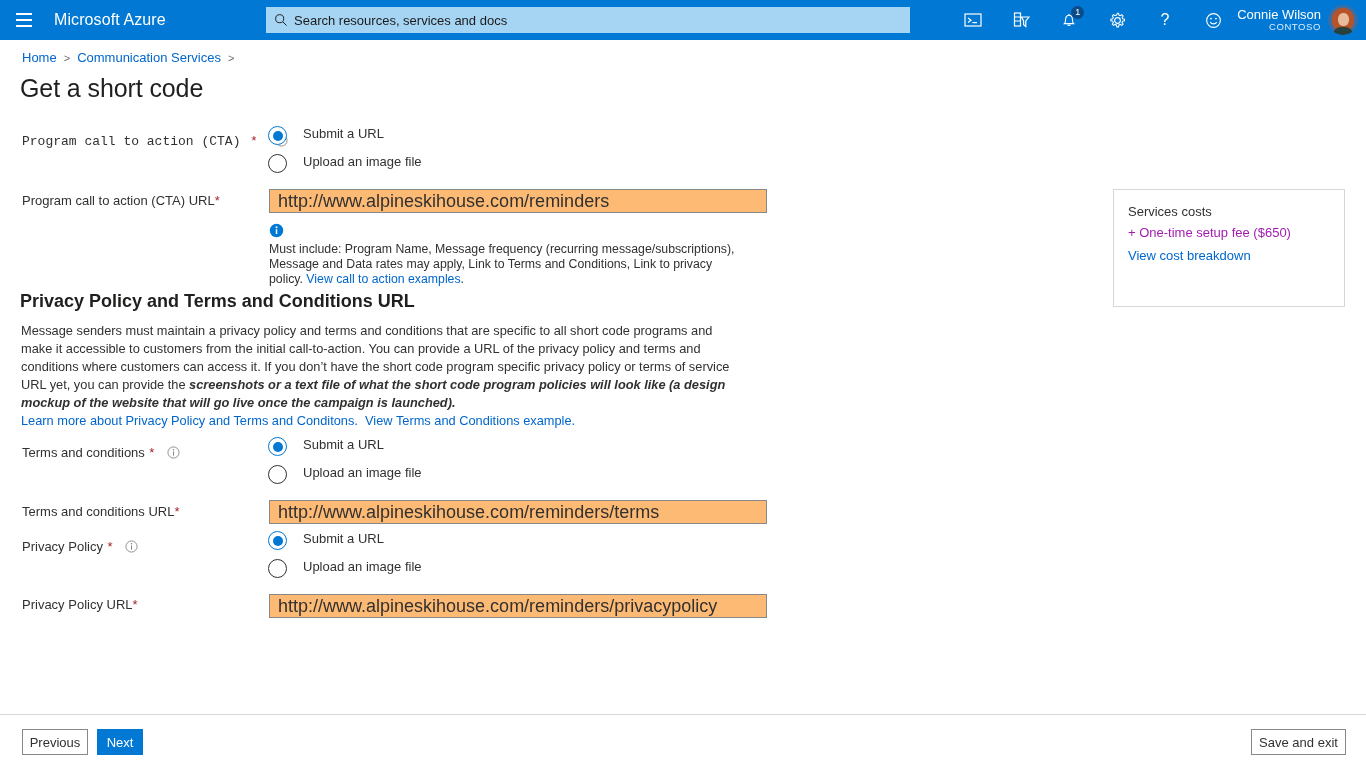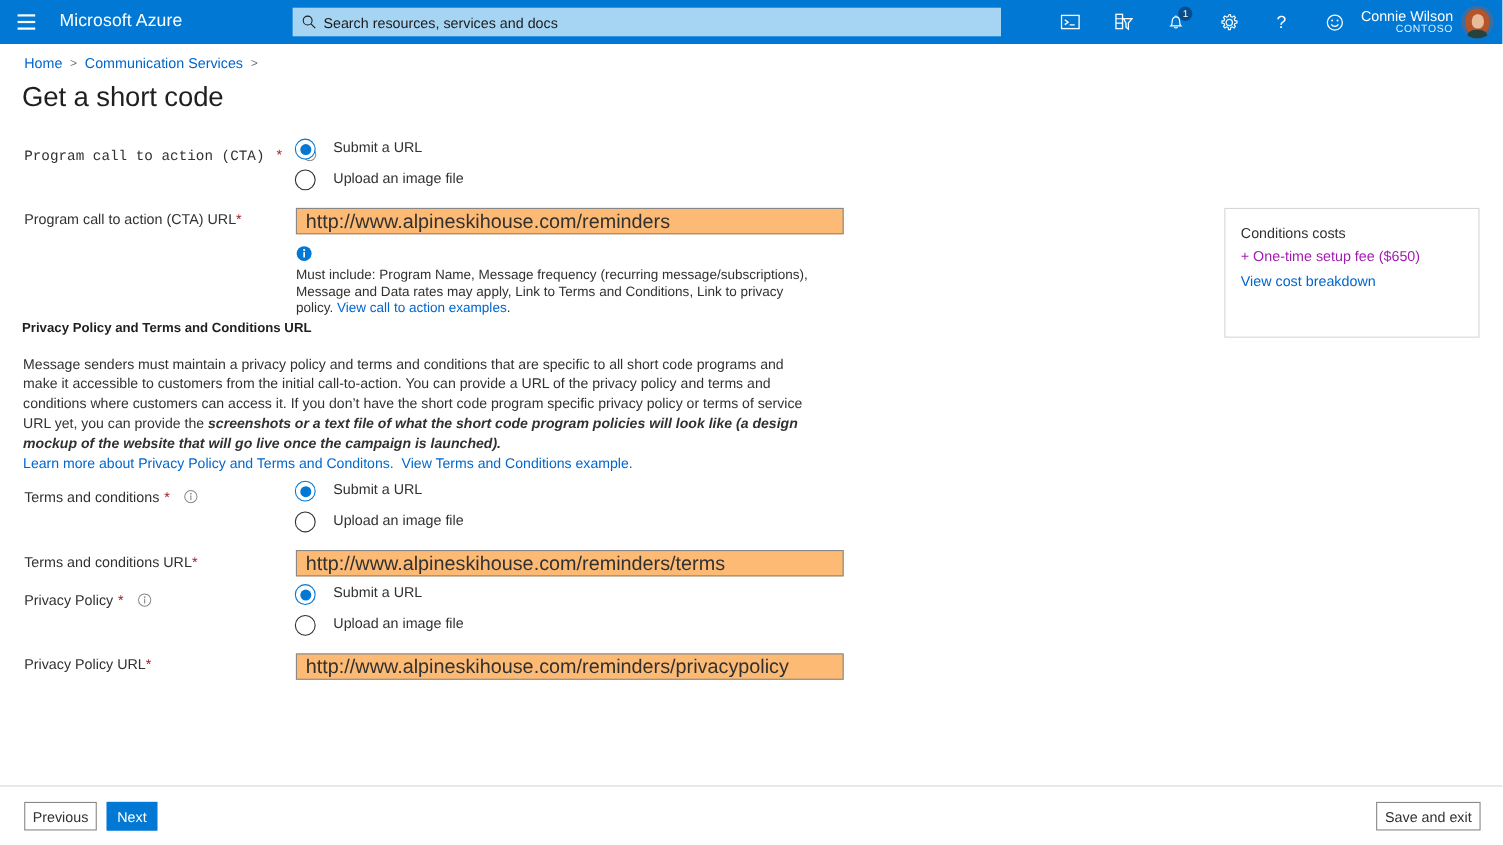--- a/index.html
+++ b/index.html
@@ -225,21 +225,21 @@
     display: flex;
     width: 475px;
   }
   .hint-ico { flex: 0 0 auto; margin-right: 8px; margin-top: 2px; }
   .hint-txt { font-size: 12.3px; color: #323130; line-height: 15px; }
   .link { color: #0066cc; cursor: pointer; }
 
   .sect-head {
     position: absolute;
     left: 20px; top: 291px;
-    font-size: 12px;
+    font-size: 18px;
     font-weight: bold;
     color: #201f1e;
   }
   .sect-para {
     position: absolute;
     left: 21px; top: 322px;
     width: 720px;
     font-size: 12.8px;
     line-height: 18px;
     color: #323130;
@@ -496,21 +496,21 @@
   </div>
   <div class="row" style="left:22px; top:595px;">
     <span class="lbl">Privacy Policy URL</span><span class="req">*</span>
   </div>
   <div class="row" style="left:269px; top:594px;">
     <input class="txtinput" type="text" value="http://www.alpineskihouse.com/reminders/privacypolicy" style="">
   </div>
 </div>
 
 <div class="cost-card">
-  <div class="cost-title">Conditions costs</div>
+  <div class="cost-title">Services costs</div>
   <div class="cost-sub">+ One-time setup fee ($650)</div>
   <div class="cost-link link">View cost breakdown</div>
 </div>
 
 <div class="footer-sep"></div>
 <div class="footer-left">
   <button class="btn" id="btn-previous">Previous</button>
   <button class="btn primary" id="btn-next">Next</button>
 </div>
 <div class="footer-right">

